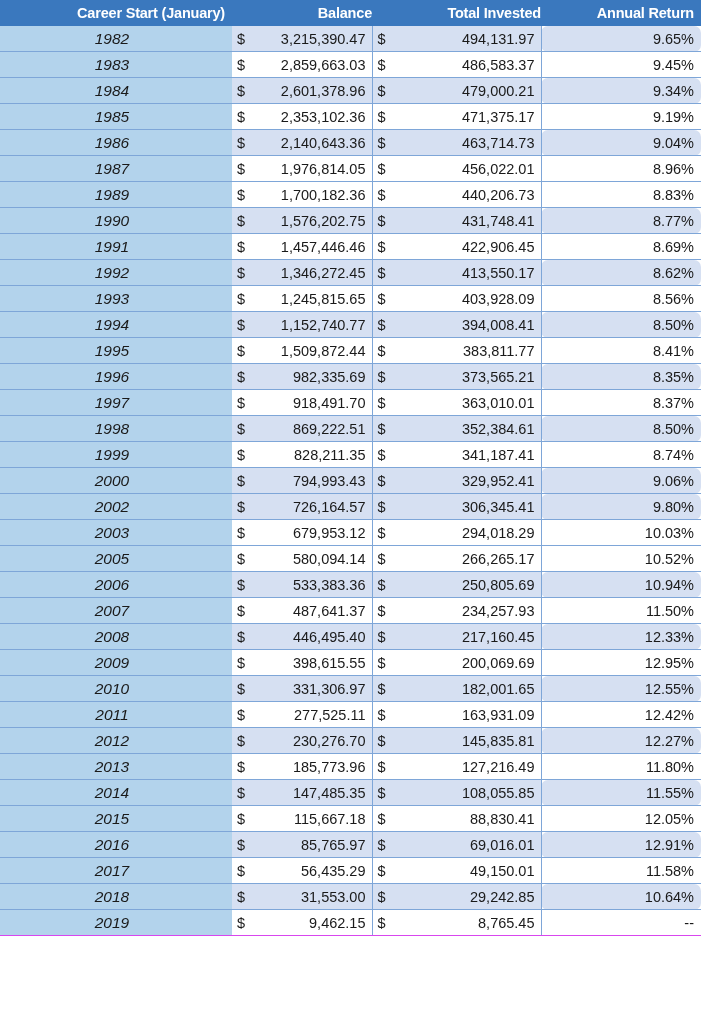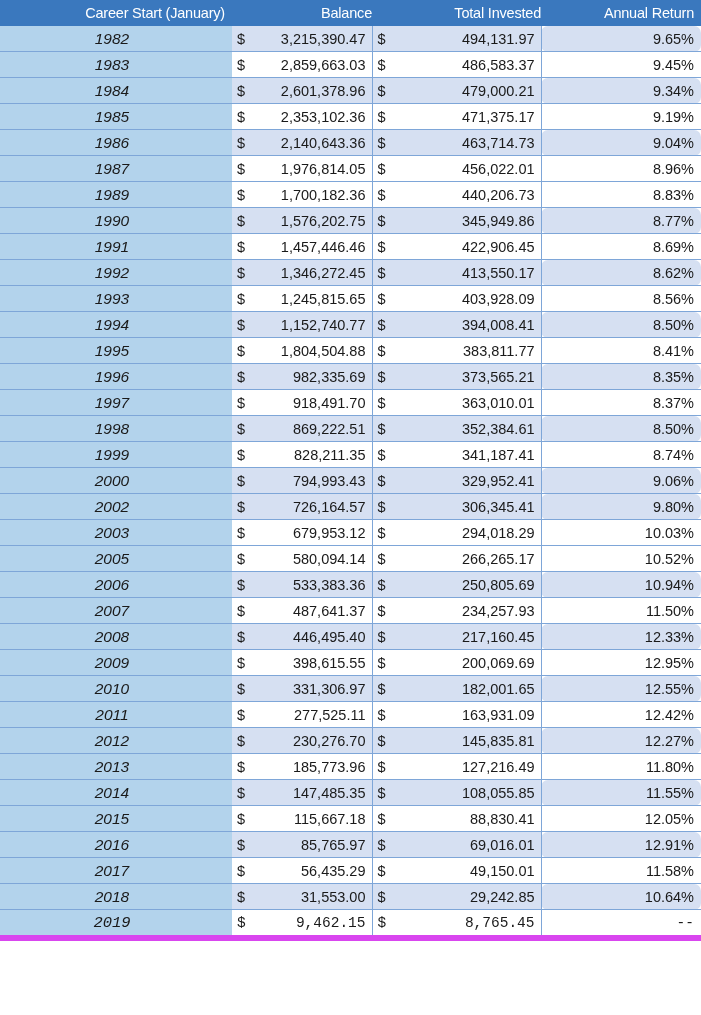--- a/index.html
+++ b/index.html
@@ -28,41 +28,41 @@
   col.c-year     { width: 232px; }
   col.c-cur1     { width: 26px;  }
   col.c-bal      { width: 114px; }
   col.c-cur2     { width: 27px;  }
   col.c-inv      { width: 142px; }
   col.c-ret      { width: 160px; }
 
   thead th {
     background: #3a78be;
     color: #ffffff;
-    font-weight: normal;
+    font-weight: bold;
     font-size: 14.5px;
     height: 25px;
     padding: 0 7px 1px 0;
     text-align: right;
     vertical-align: middle;
     white-space: nowrap;
     letter-spacing: -0.2px;
   }
   thead th.h-blank { padding: 0; }
 
   tbody td {
     height: 25px;
     padding: 0;
     vertical-align: middle;
     white-space: nowrap;
     color: #1a1a1a;
     font-size: 14.5px;
     border-bottom: 1px solid #7ea6d8;
   }
-  tbody tr:last-child td { border-bottom: 6px solid #d946ef; font-family: Liberation Mono, monospace; }
+  tbody tr:last-child td { border-bottom: 1px solid #d946ef; }
 
   
   td.year {
     background: #b3d3ec;
     font-style: italic;
     text-align: center;
     padding-right: 8px;
     font-size: 15.5px;
   }
   
@@ -179,21 +179,21 @@
           <td class="num">1,700,182.36</td>
           <td class="cur cur2">$</td>
           <td class="num">440,206.73</td>
           <td class="ret">8.83%</td>
         </tr>
         <tr class="band">
           <td class="year">1990</td>
           <td class="cur cur1">$</td>
           <td class="num">1,576,202.75</td>
           <td class="cur cur2">$</td>
-          <td class="num">345,949.86</td>
+          <td class="num">431,748.41</td>
           <td class="ret">8.77%</td>
         </tr>
         <tr class="plain">
           <td class="year">1991</td>
           <td class="cur cur1">$</td>
           <td class="num">1,457,446.46</td>
           <td class="cur cur2">$</td>
           <td class="num">422,906.45</td>
           <td class="ret">8.69%</td>
         </tr>
@@ -217,21 +217,21 @@
           <td class="year">1994</td>
           <td class="cur cur1">$</td>
           <td class="num">1,152,740.77</td>
           <td class="cur cur2">$</td>
           <td class="num">394,008.41</td>
           <td class="ret">8.50%</td>
         </tr>
         <tr class="plain">
           <td class="year">1995</td>
           <td class="cur cur1">$</td>
-          <td class="num">1,804,504.88</td>
+          <td class="num">1,509,872.44</td>
           <td class="cur cur2">$</td>
           <td class="num">383,811.77</td>
           <td class="ret">8.41%</td>
         </tr>
         <tr class="band">
           <td class="year">1996</td>
           <td class="cur cur1">$</td>
           <td class="num">982,335.69</td>
           <td class="cur cur2">$</td>
           <td class="num">373,565.21</td>

